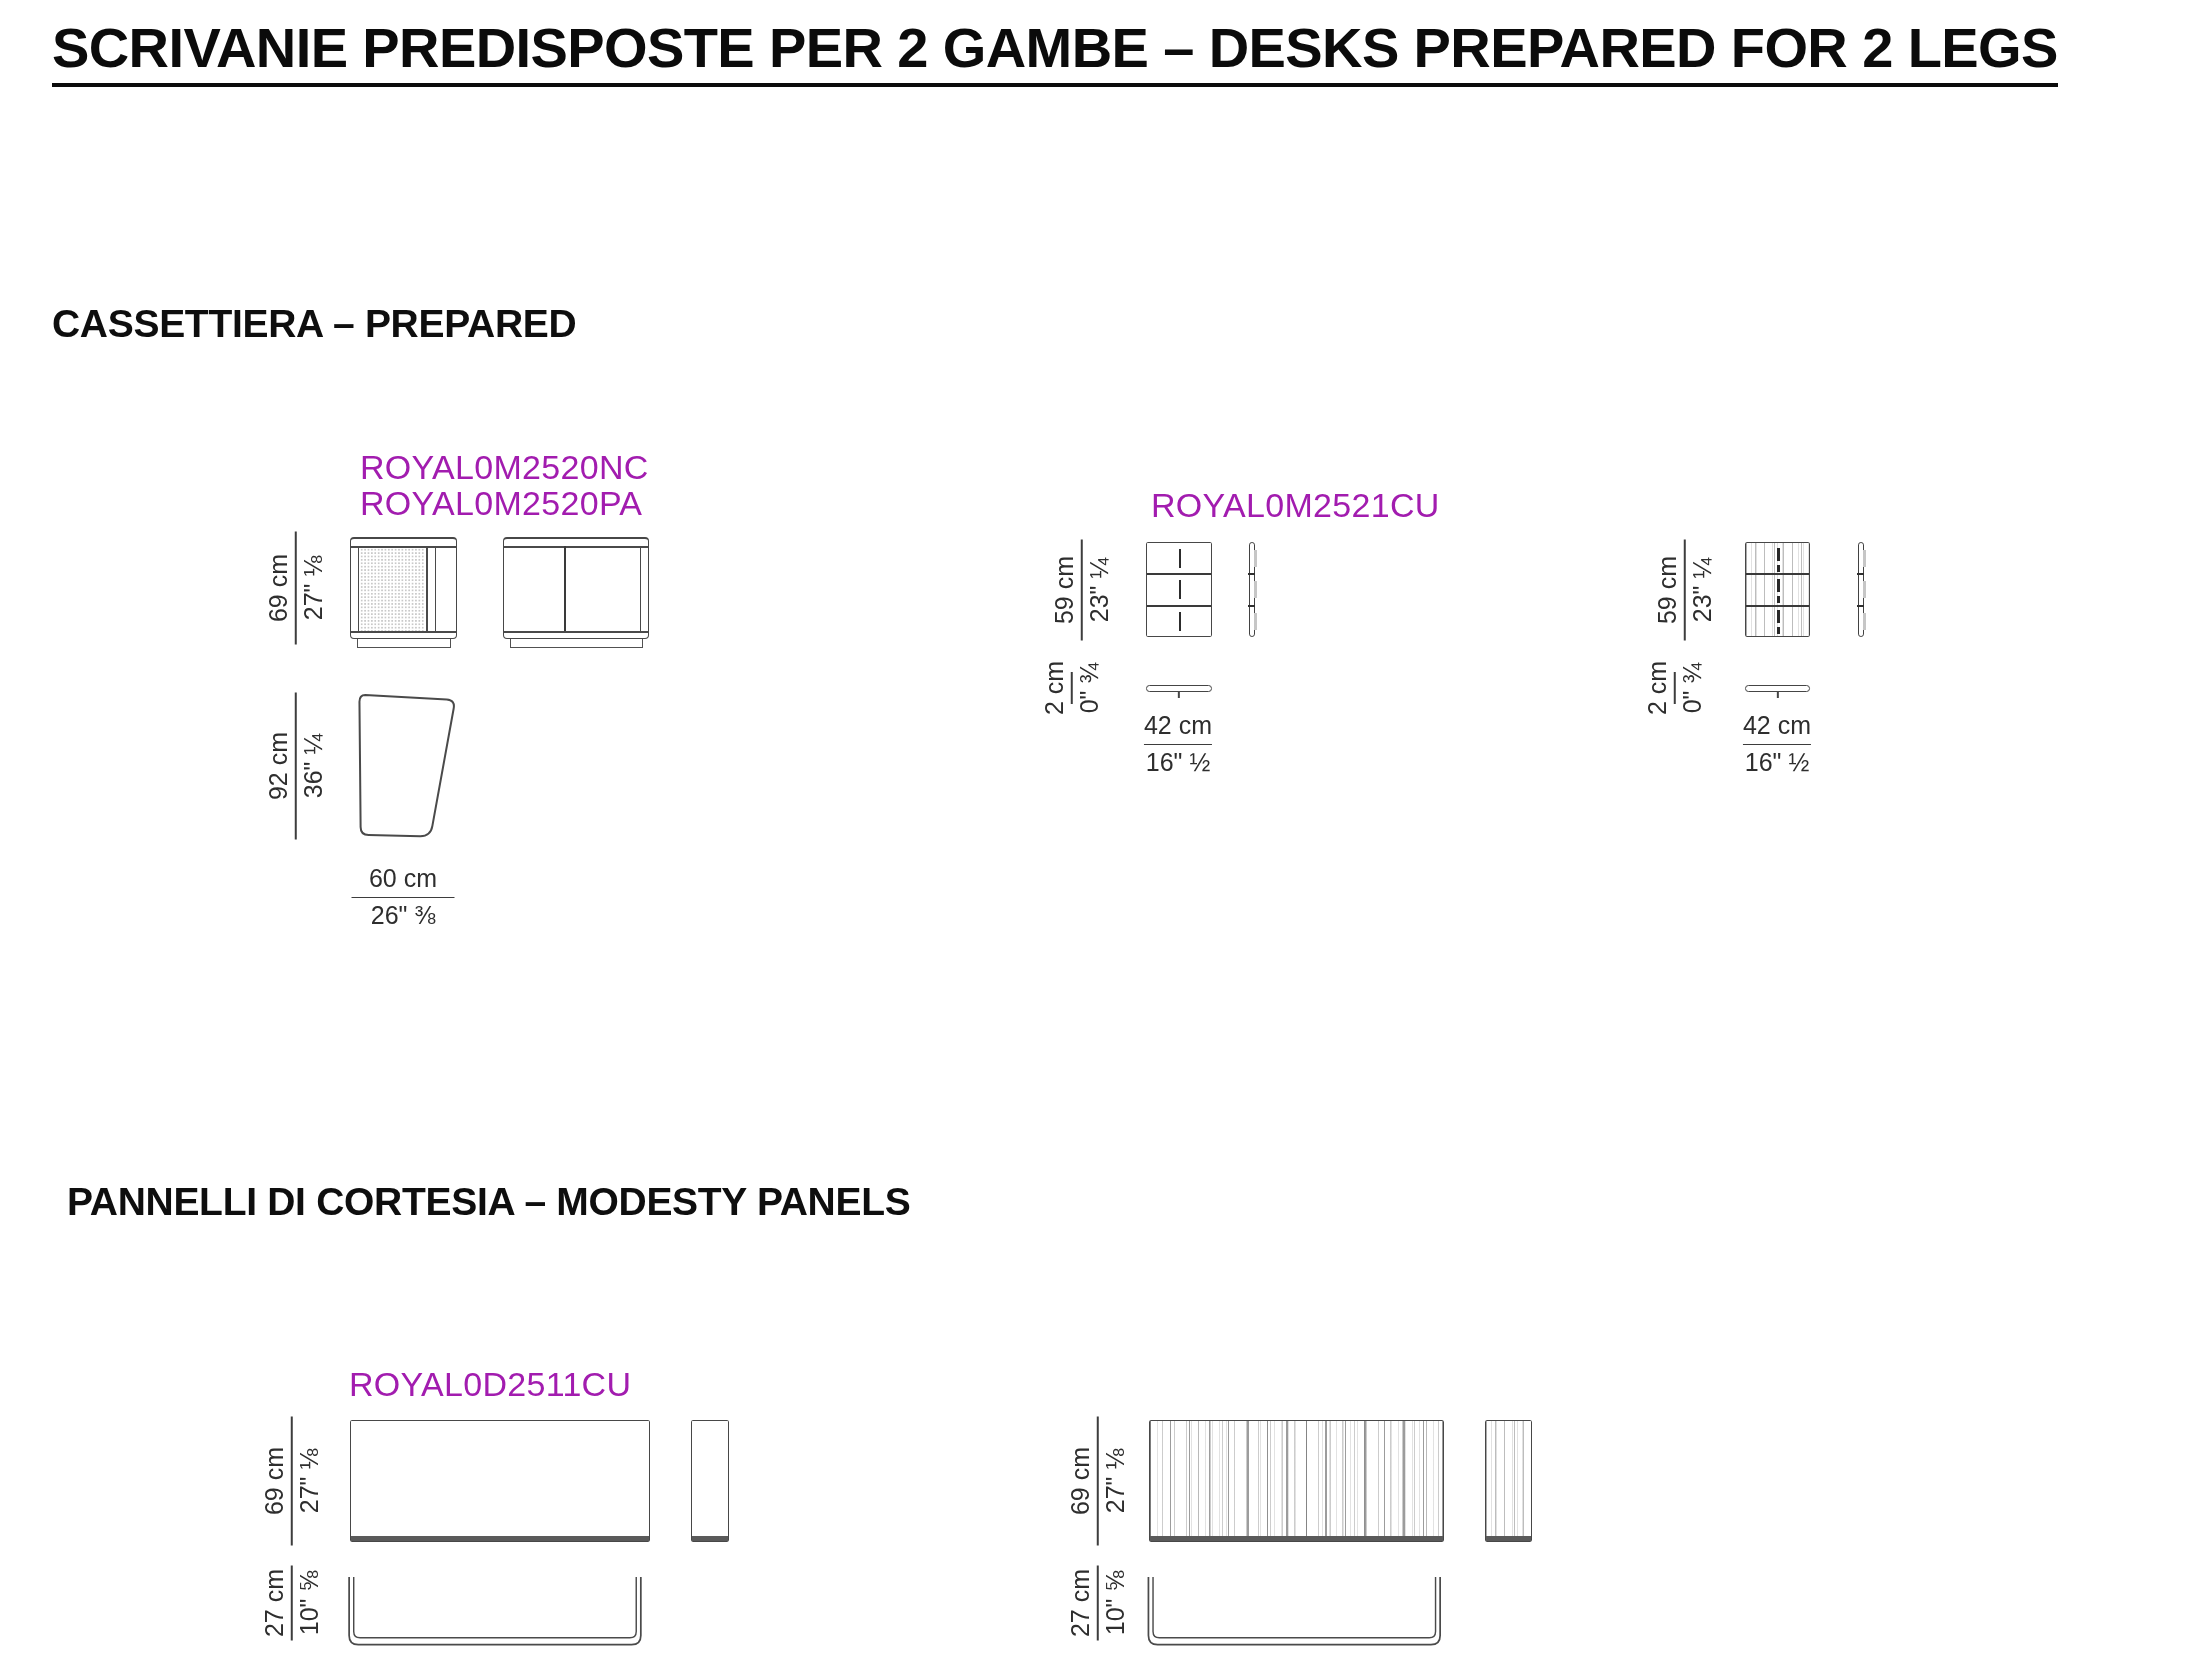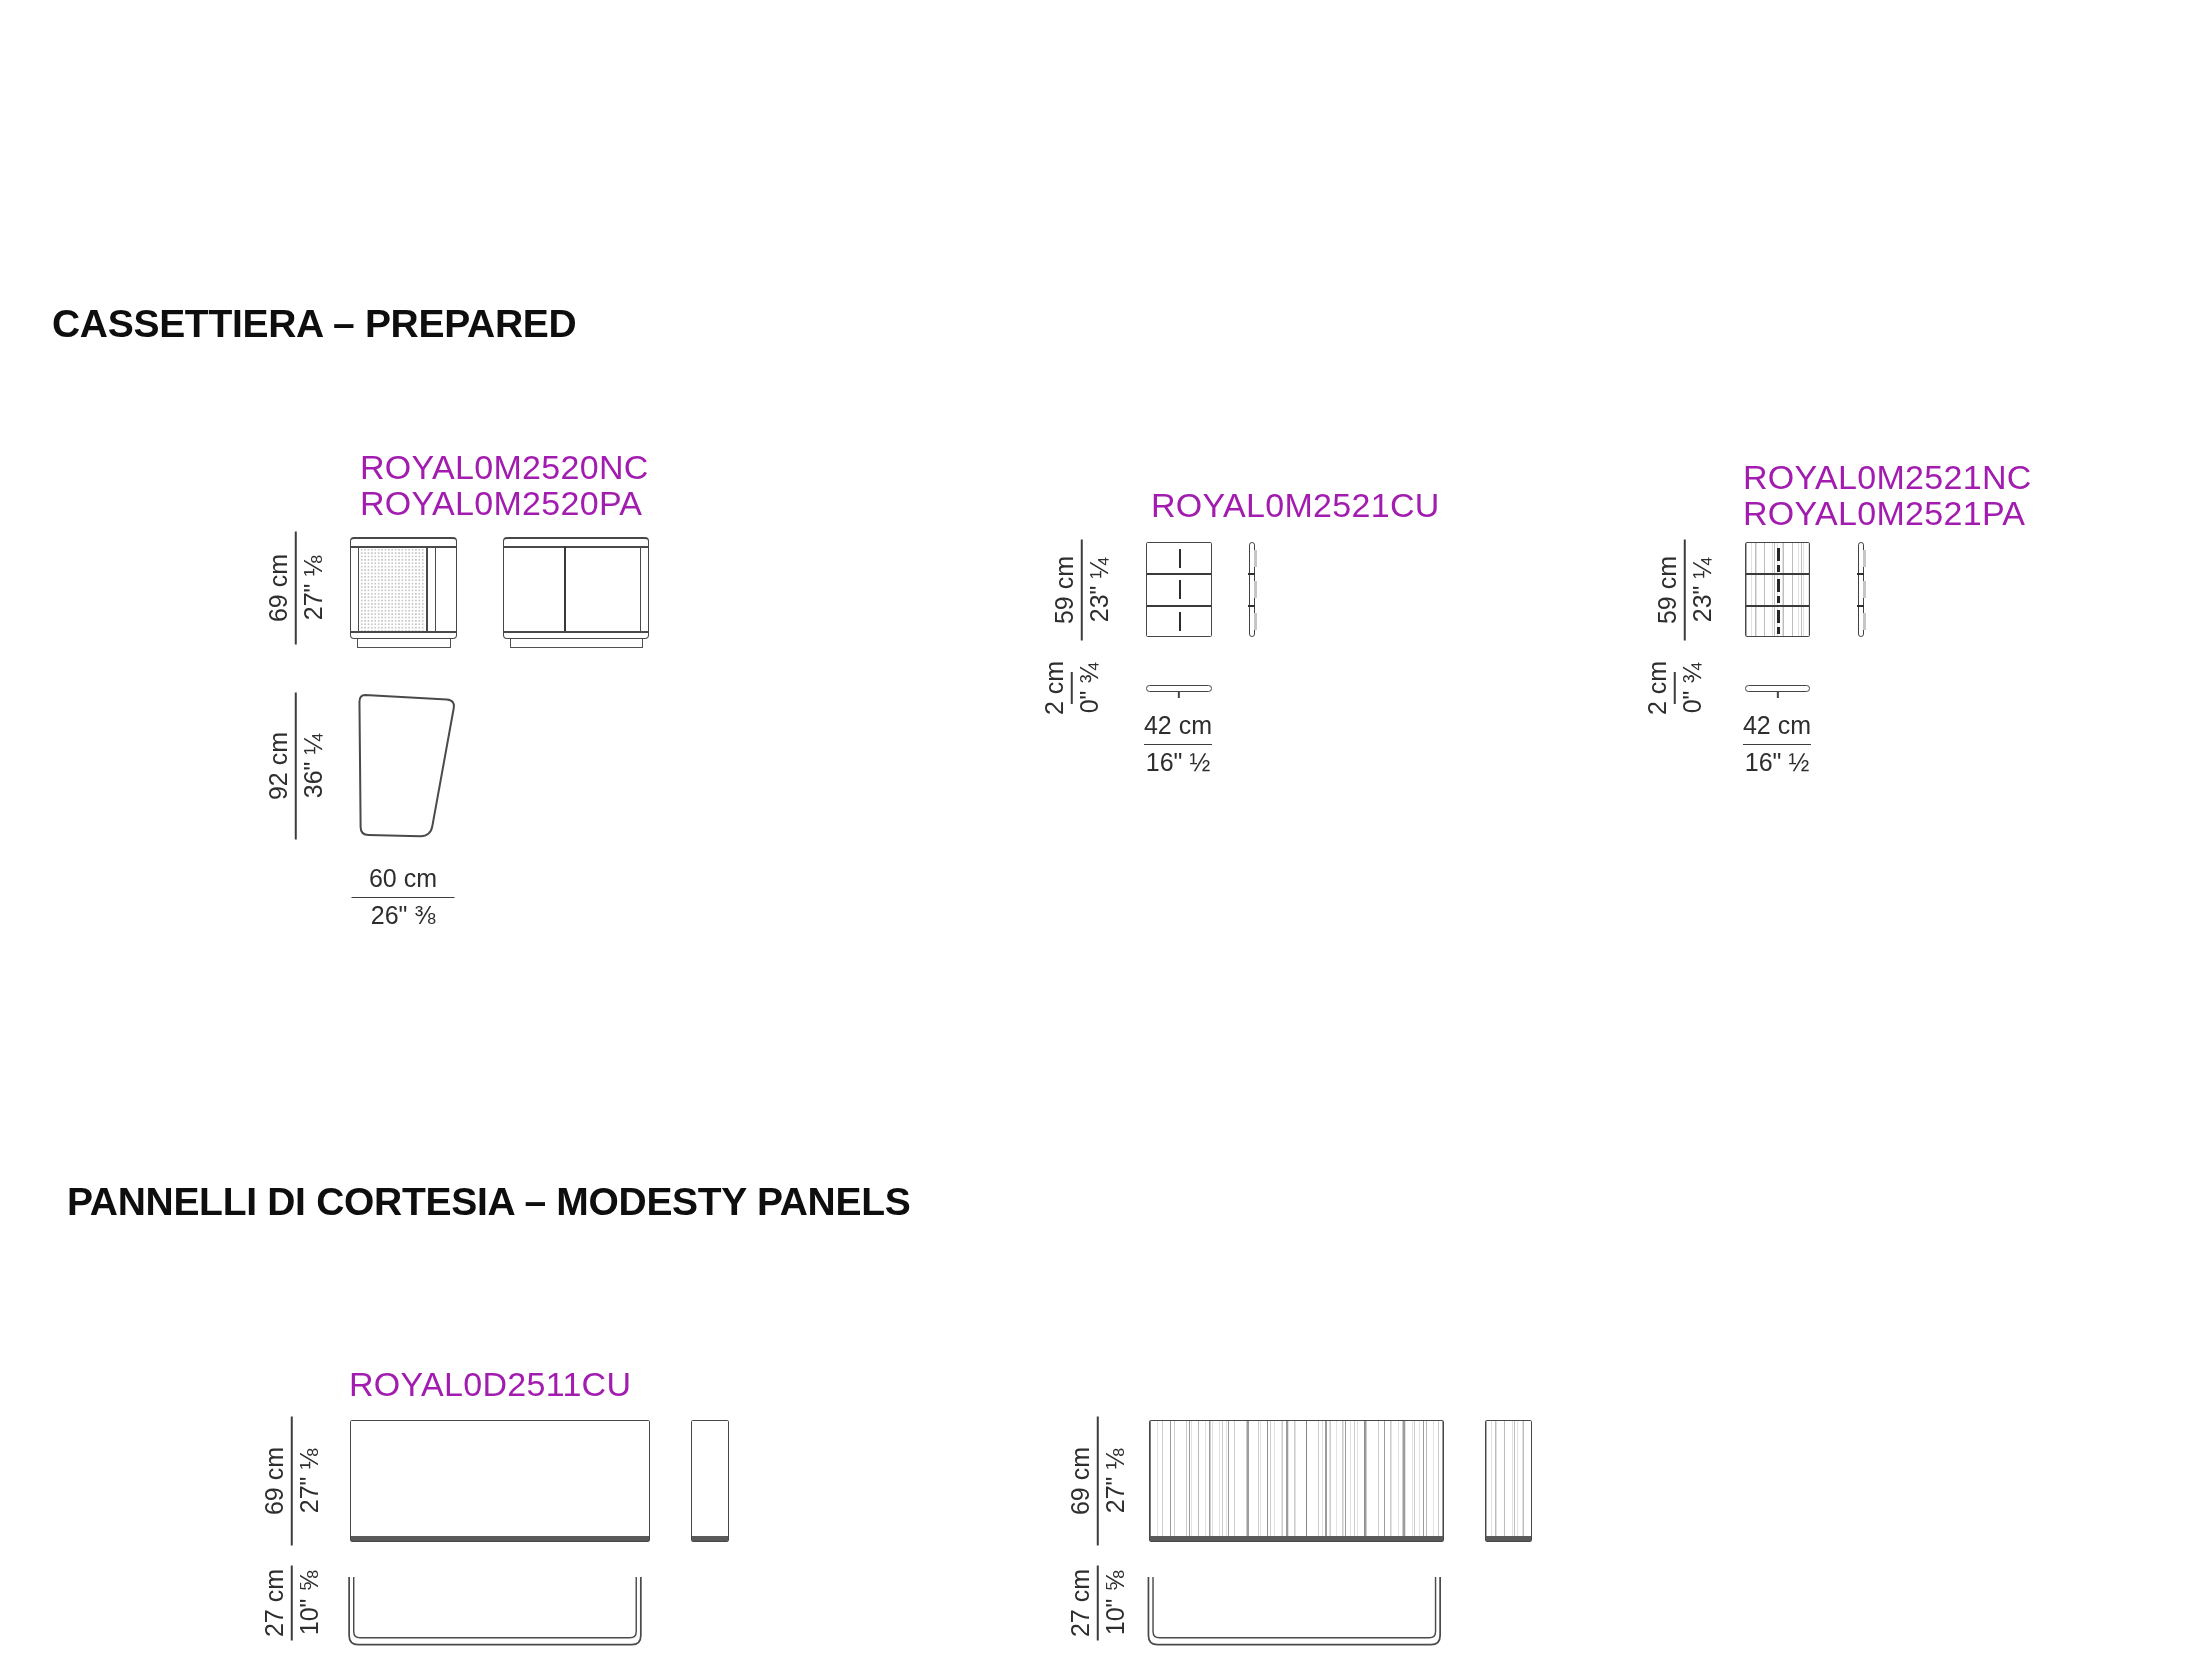--- a/index.html
+++ b/index.html
@@ -62,20 +62,23 @@
 
     <path d="M636,1210 L778,1218 Q793,1219 790,1234 L753,1438 Q750,1456 732,1456 L642,1454 Q628,1454 628,1440 L626,1222 Q626,1210 636,1210 Z" fill="#ffffff" stroke="#4a4a4a" stroke-width="3.5" stroke-linejoin="round"></path>
 
     <path d="M608,2746 L608,2848 Q608,2864 624,2864 L1100,2864 Q1116,2864 1116,2848 L1116,2746" fill="none" stroke="#4a4a4a" stroke-width="3"></path>
     <path d="M616,2746 L616,2841 Q616,2852 627,2852 L1097,2852 Q1108,2852 1108,2841 L1108,2746" fill="none" stroke="#4a4a4a" stroke-width="2.5"></path>
 
     <path d="M2000,2746 L2000,2848 Q2000,2864 2016,2864 L2492,2864 Q2508,2864 2508,2848 L2508,2746" fill="none" stroke="#4a4a4a" stroke-width="3"></path>
     <path d="M2008,2746 L2008,2841 Q2008,2852 2019,2852 L2489,2852 Q2500,2852 2500,2841 L2500,2746" fill="none" stroke="#4a4a4a" stroke-width="2.5"></path>
   </svg>
 
+  <div class="title">
+    <span>SCRIVANIE PREDISPOSTE PER 2 GAMBE – DESKS PREPARED FOR 2 LEGS</span>
+  </div>
 
   <div class="h2" style="left:52px;top:304px">CASSETTIERA – PREPARED</div>
 
   <div class="codes" style="left:360px;top:449px">
     <div>ROYAL0M2520NC</div>
     <div>ROYAL0M2520PA</div>
   </div>
 
   <div class="vdim" style="left:296px;top:588px;width:113px">
     <span class="lbl">69 cm</span>
@@ -148,24 +151,20 @@
   <div class="topbar" style="left:1146px;top:685px;width:66px">
     <div class="tickdown"></div>
   </div>
 
   <div class="hdim" style="left:1178px;top:712px">
     <span class="lbl">42 cm</span>
     <div class="bar" style="width:68px"></div>
     <span class="lbl">16" ½</span>
   </div>
 
-  <div class="codes" style="left:1743px;top:459px">
-    <div>ROYAL0M2521NC</div>
-    <div>ROYAL0M2521PA</div>
-  </div>
 
   <div class="vdim" style="left:1685px;top:590px;width:101px">
     <span class="lbl">59 cm</span>
     <div class="bar"></div>
     <span class="lbl">23" ¼</span>
   </div>
 
   <div class="box thin grain-lite" style="left:1745px;top:542px;width:65px;height:95px;border-radius:1.7px">
     <div class="divider" style="top:30px"></div>
     <div class="divider" style="top:62px"></div>

